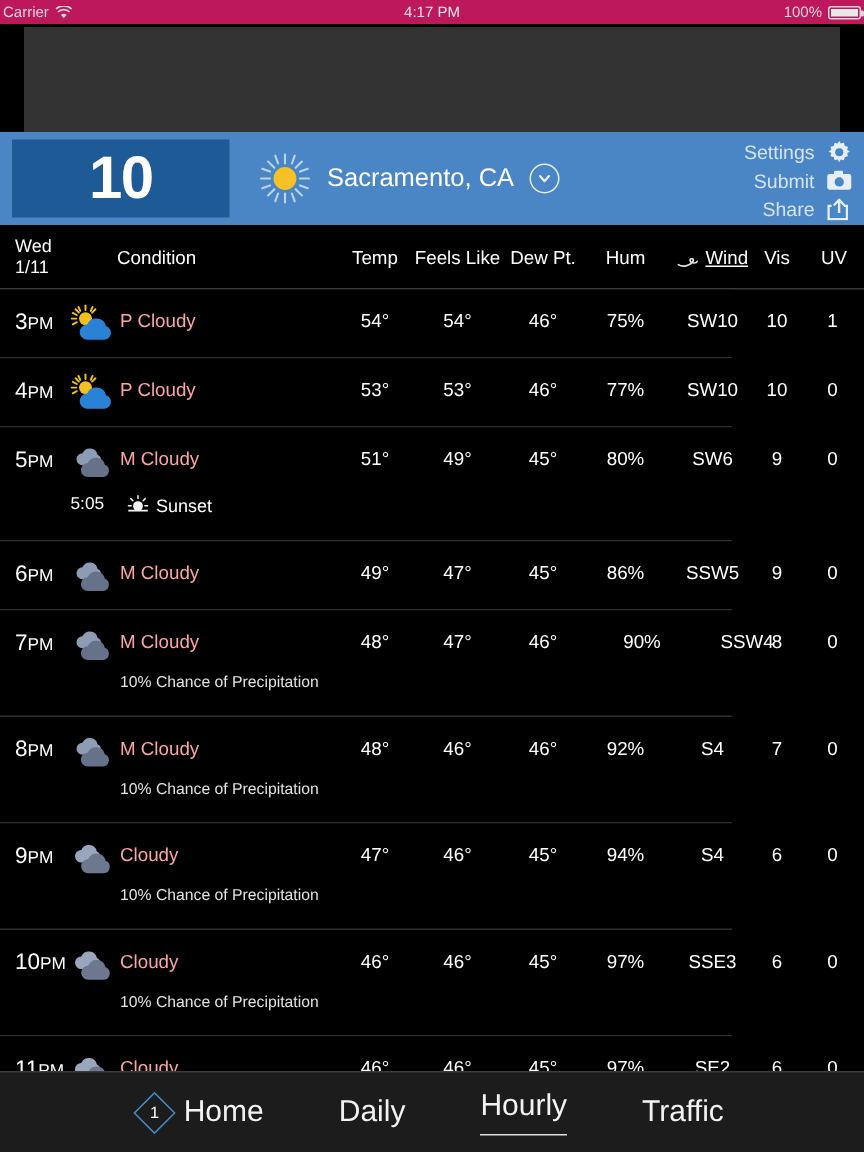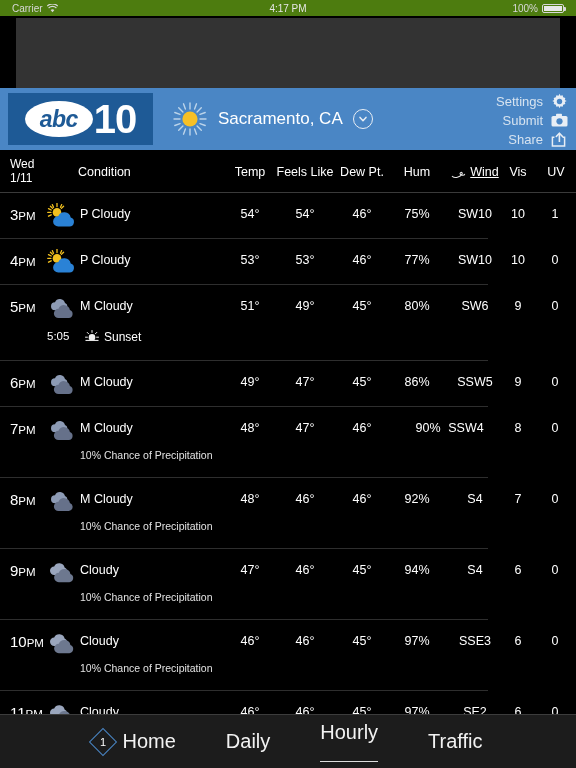--- a/index.html
+++ b/index.html
@@ -7,24 +7,24 @@
     width: 576px; height: 768px;
     background: #000;
     font-family: "Liberation Sans", sans-serif;
     overflow: hidden;
   }
   #app { position: relative; width: 576px; height: 768px; background: #000; }
 
   
   .statusbar {
     height: 16px; width: 100%;
-    background: #4d7c0f;
+    background: #be185d;
     display: flex; align-items: center;
     color: #d8d8d8; font-size: 10px;
-    padding: 0 12px;
+    padding: 0 2px;
     position: relative;
   }
   .sb-left { display: flex; align-items: center; gap: 4px; }
   .sb-center {
     position: absolute; left: 0; right: 0; text-align: center;
     font-size: 10px; color: #e6e6e6; pointer-events: none;
   }
   .sb-right { margin-left: auto; display: flex; align-items: center; gap: 4px; }
   .wifi-icon { display: inline-block; width: 11px; height: 9px; }
   .battery {
@@ -113,21 +113,21 @@
     border-bottom: 1px solid #2e2e2e;
     background: #000;
   }
   .row-main { position: relative; height: 45px; }
   .r-time {
     position: absolute; left: 10px; top: 13px;
     color: #fff; font-size: 15px;
   }
   .r-time .suffix { font-size: 11.5px; }
   .r-icon { position: absolute; left: 47px; top: 10px; width: 30px; height: 26px; }
-  .r-cond { position: absolute; left: 80px; top: 14px; color: #ffffff; font-size: 12.5px; }
+  .r-cond { position: absolute; left: 80px; top: 14px; color: #fca5a5; font-size: 12.5px; }
   .r-metric {
     position: absolute; top: 14px; color: #fff; font-size: 12.5px;
     text-align: center; transform: translateX(-50%);
   }
   .sub-line {
     position: relative; height: 25px; padding-left: 56px;
     color: #e2e2e2; font-size: 10.5px; line-height: 14px;
   }
   .sub-precip { position: absolute; left: 80px; top: -4px; }
   .sub-event { position: relative; height: 30px; }
@@ -139,21 +139,21 @@
   .tabbar {
     position: absolute; left: 0; bottom: 0; width: 576px; height: 54px;
     background: #1c1c1c; border-top: 1px solid #3c3c3c;
     display: flex; align-items: center; justify-content: center; gap: 42px;
   }
   .tab {
     display: flex; align-items: center; gap: 9px;
     color: #f2f2f2; font-size: 20px; padding: 2px 4px;
   }
   .tab.active .tab-label {
-    border-bottom: 1.5px solid #dddddd; padding-bottom: 17px;
+    border-bottom: 1.5px solid #dddddd; padding-bottom: 7px;
   }
   .home-diamond {
     width: 20px; height: 20px; transform: rotate(45deg);
     border: 1.6px solid #4a86c5; position: relative;
   }
   .home-diamond span {
     position: absolute; inset: 0; transform: rotate(-45deg);
     display: flex; align-items: center; justify-content: center;
     color: #fff; font-size: 11px;
   }
@@ -182,21 +182,20 @@
         </span>
     </div>
   </div>
 
   <div class="ad-banner"></div>
 
   <div class="header">
 
     <div class="logo-box">
       <div class="logo-inner">
-        <div class="logo-abc">abc</div>
         <div class="logo-10">10</div>
       </div>
     </div>
 
     <div class="loc-block">
       <span class="sun-icon">
         <svg width="36" height="36" viewBox="0 0 36 36">
           <g stroke="#bcd4ea" stroke-width="1.4" stroke-linecap="round">
             <line x1="18" y1="2" x2="18" y2="8"></line>
             <line x1="18" y1="28" x2="18" y2="34"></line>
@@ -393,21 +392,21 @@
           <div class="r-time"><span>7</span><span class="suffix">PM</span></div>
           <div class="r-icon"><svg width="30" height="26" viewBox="0 0 30 26">
               <path d="M8.0 15.2 a4.0 4.0 0 0 1 0-8.0 a5.3 5.3 0 0 1 10.0 0.9 a3.7 3.7 0 0 1 -1.0 7.1z" fill="#8d9bb5"></path>
               <path d="M11.5 23.0 a4.6 4.6 0 0 1 0-9.2 a6.0 6.0 0 0 1 11.4 1.1 a4.2 4.2 0 0 1 -1.1 8.1z" fill="#66718a"></path>
             </svg></div>
           <div class="r-cond">M Cloudy</div>
           <div class="r-metric" style="left:250px">48°</div>
           <div class="r-metric" style="left:305px">47°</div>
           <div class="r-metric" style="left:362px">46°</div>
           <div class="r-metric" style="left:428px">90%</div>
-          <div class="r-metric" style="left:466px">SSW4</div>
+          <div class="r-metric" style="left:498px">SSW4</div>
           <div class="r-metric" style="left:518px">8</div>
           <div class="r-metric" style="left:555px">0</div>
         </div>
         <div class="sub-line">
           <span class="sub-precip">10% Chance of Precipitation</span>
         </div>
       </div>
       <div class="row">
         <div class="row-main">
           <div class="r-time"><span>8</span><span class="suffix">PM</span></div>

